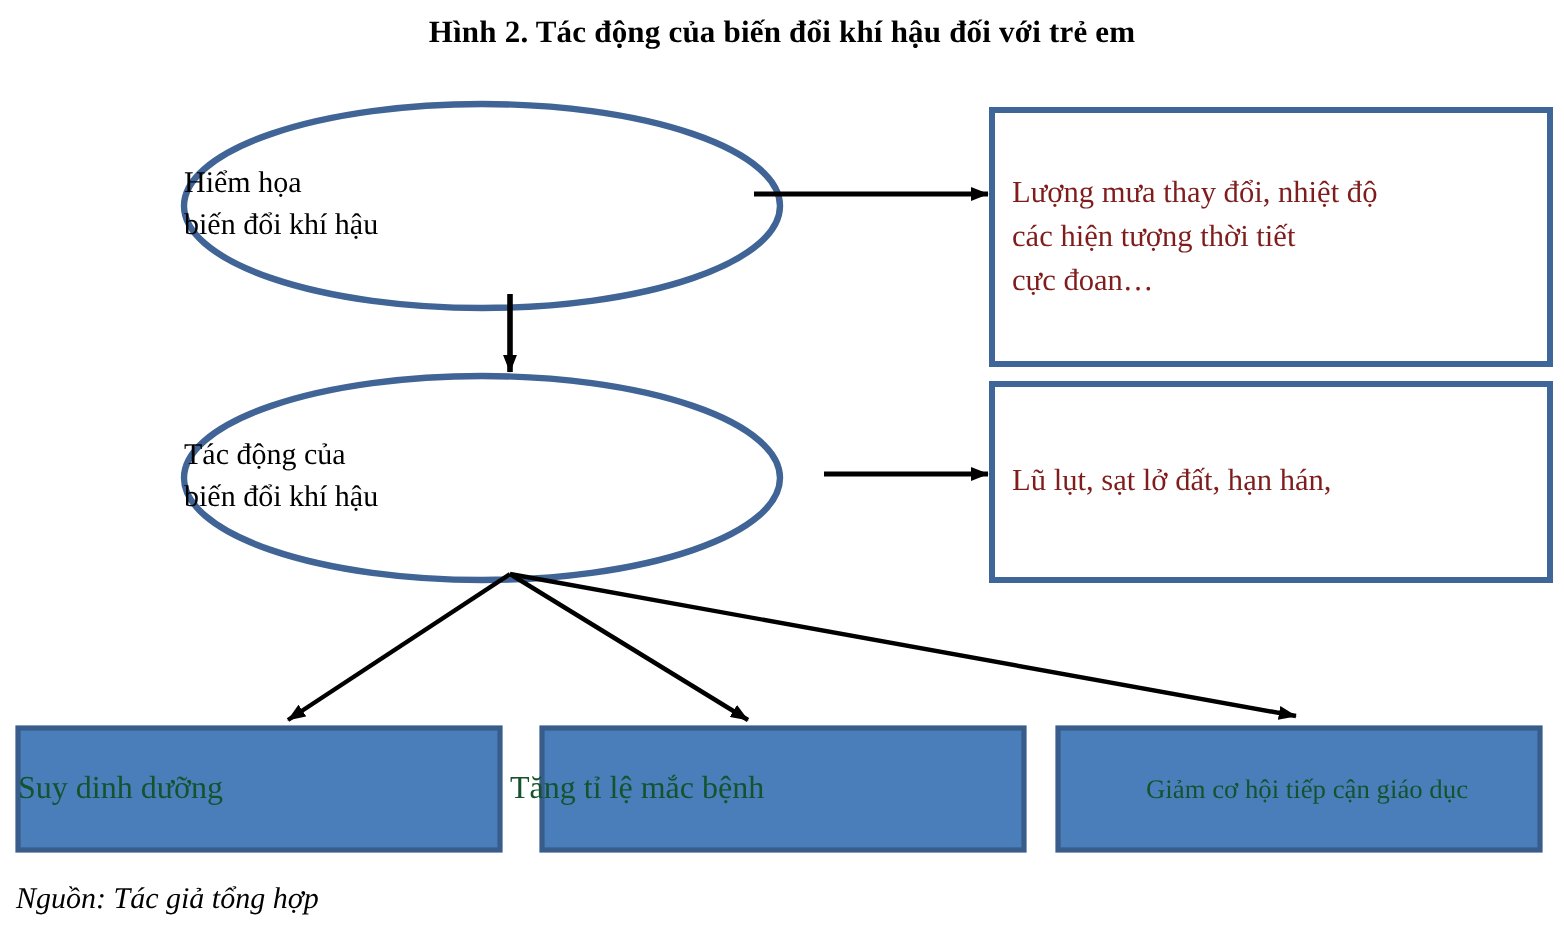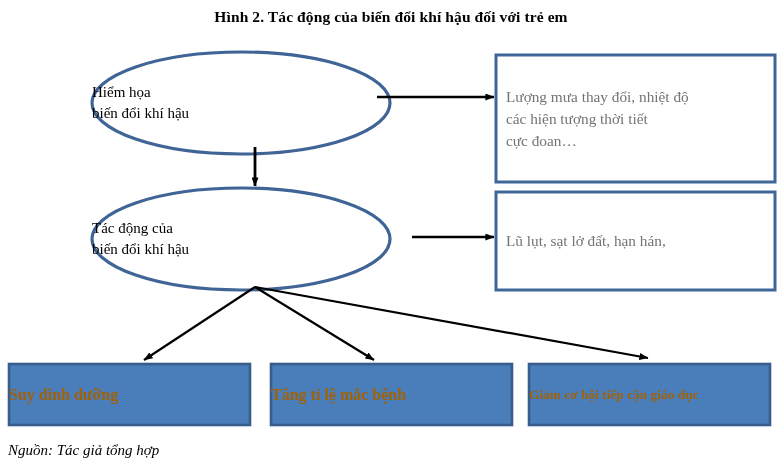--- a/index.html
+++ b/index.html
@@ -61,31 +61,31 @@
     box-sizing: border-box;
   }
   .oval-text {
     font-size: 15px;
     line-height: 21px;
     color: #000000;
   }
   .rect-text {
     font-size: 15.3px;
     line-height: 22px;
-    color: #737373;
+    color: #7f1d1d;
     padding: 0 10px;
   }
   .blue-text {
-    color: #a16207;
+    color: #14532d;
     font-size: 16px;
     line-height: 20px;
-    font-weight: bold;
   }
   .blue-text.small {
     font-size: 13.4px;
+    padding-left: 44px;
   }
   .tline { display: block; white-space: nowrap; }
 </style>
 </head>
 <body>
 
 <div id="figure-root">
 
   <div class="figure-title">Hình 2. Tác động của biến đổi khí hậu đối với trẻ em</div>
 
@@ -136,19 +136,19 @@
     <span class="tline">các hiện tượng thời tiết</span>
     <span class="tline">cực đoan…</span>
   </div>
 
   <div class="node-text rect-text" style="left:496px; top:192px; width:223px; height:98px;">
     <span class="tline">Lũ lụt, sạt lở đất, hạn hán,</span>
   </div>
 
   <div class="node-text blue-text" style="left:9px; top:364px; width:241px; height:61px;">Suy dinh dưỡng</div>
 
-  <div class="node-text blue-text" style="left:271px; top:364px; width:266px; height:61px;">Tăng tỉ lệ mắc bệnh</div>
+  <div class="node-text blue-text" style="left:255px; top:364px; width:266px; height:61px;">Tăng tỉ lệ mắc bệnh</div>
 
   <div class="node-text blue-text small" style="left:529px; top:364px; width:241px; height:61px;">Giảm cơ hội tiếp cận giáo dục</div>
 
   <div class="source-note">Nguồn: Tác giả tổng hợp</div>
 
 </div>
 
 </body></html>

